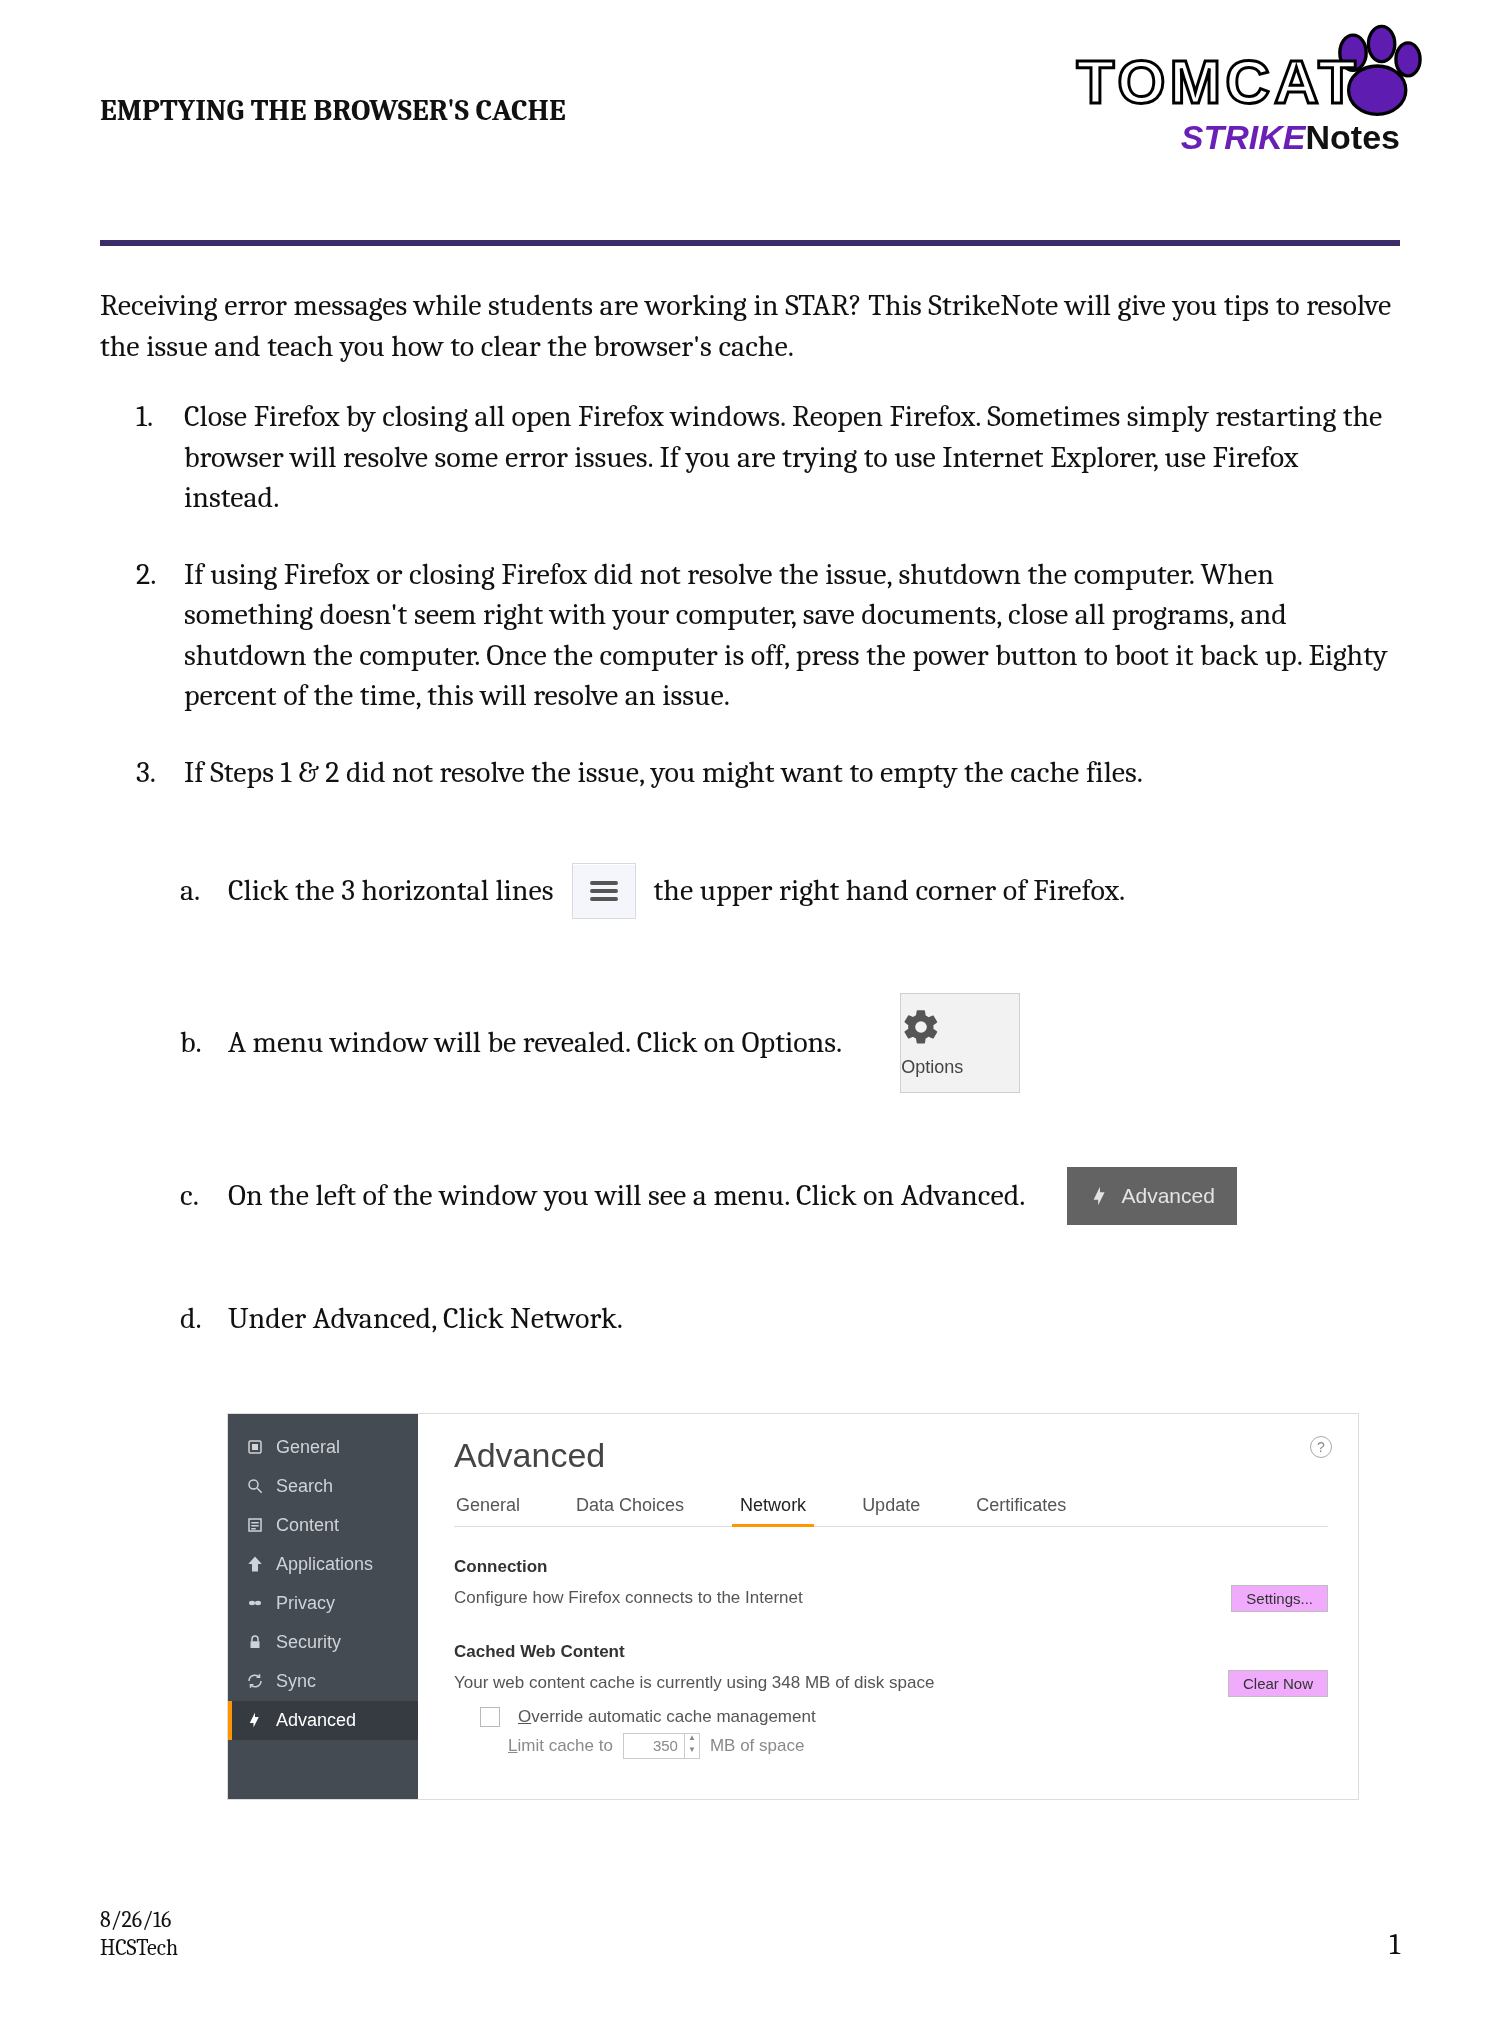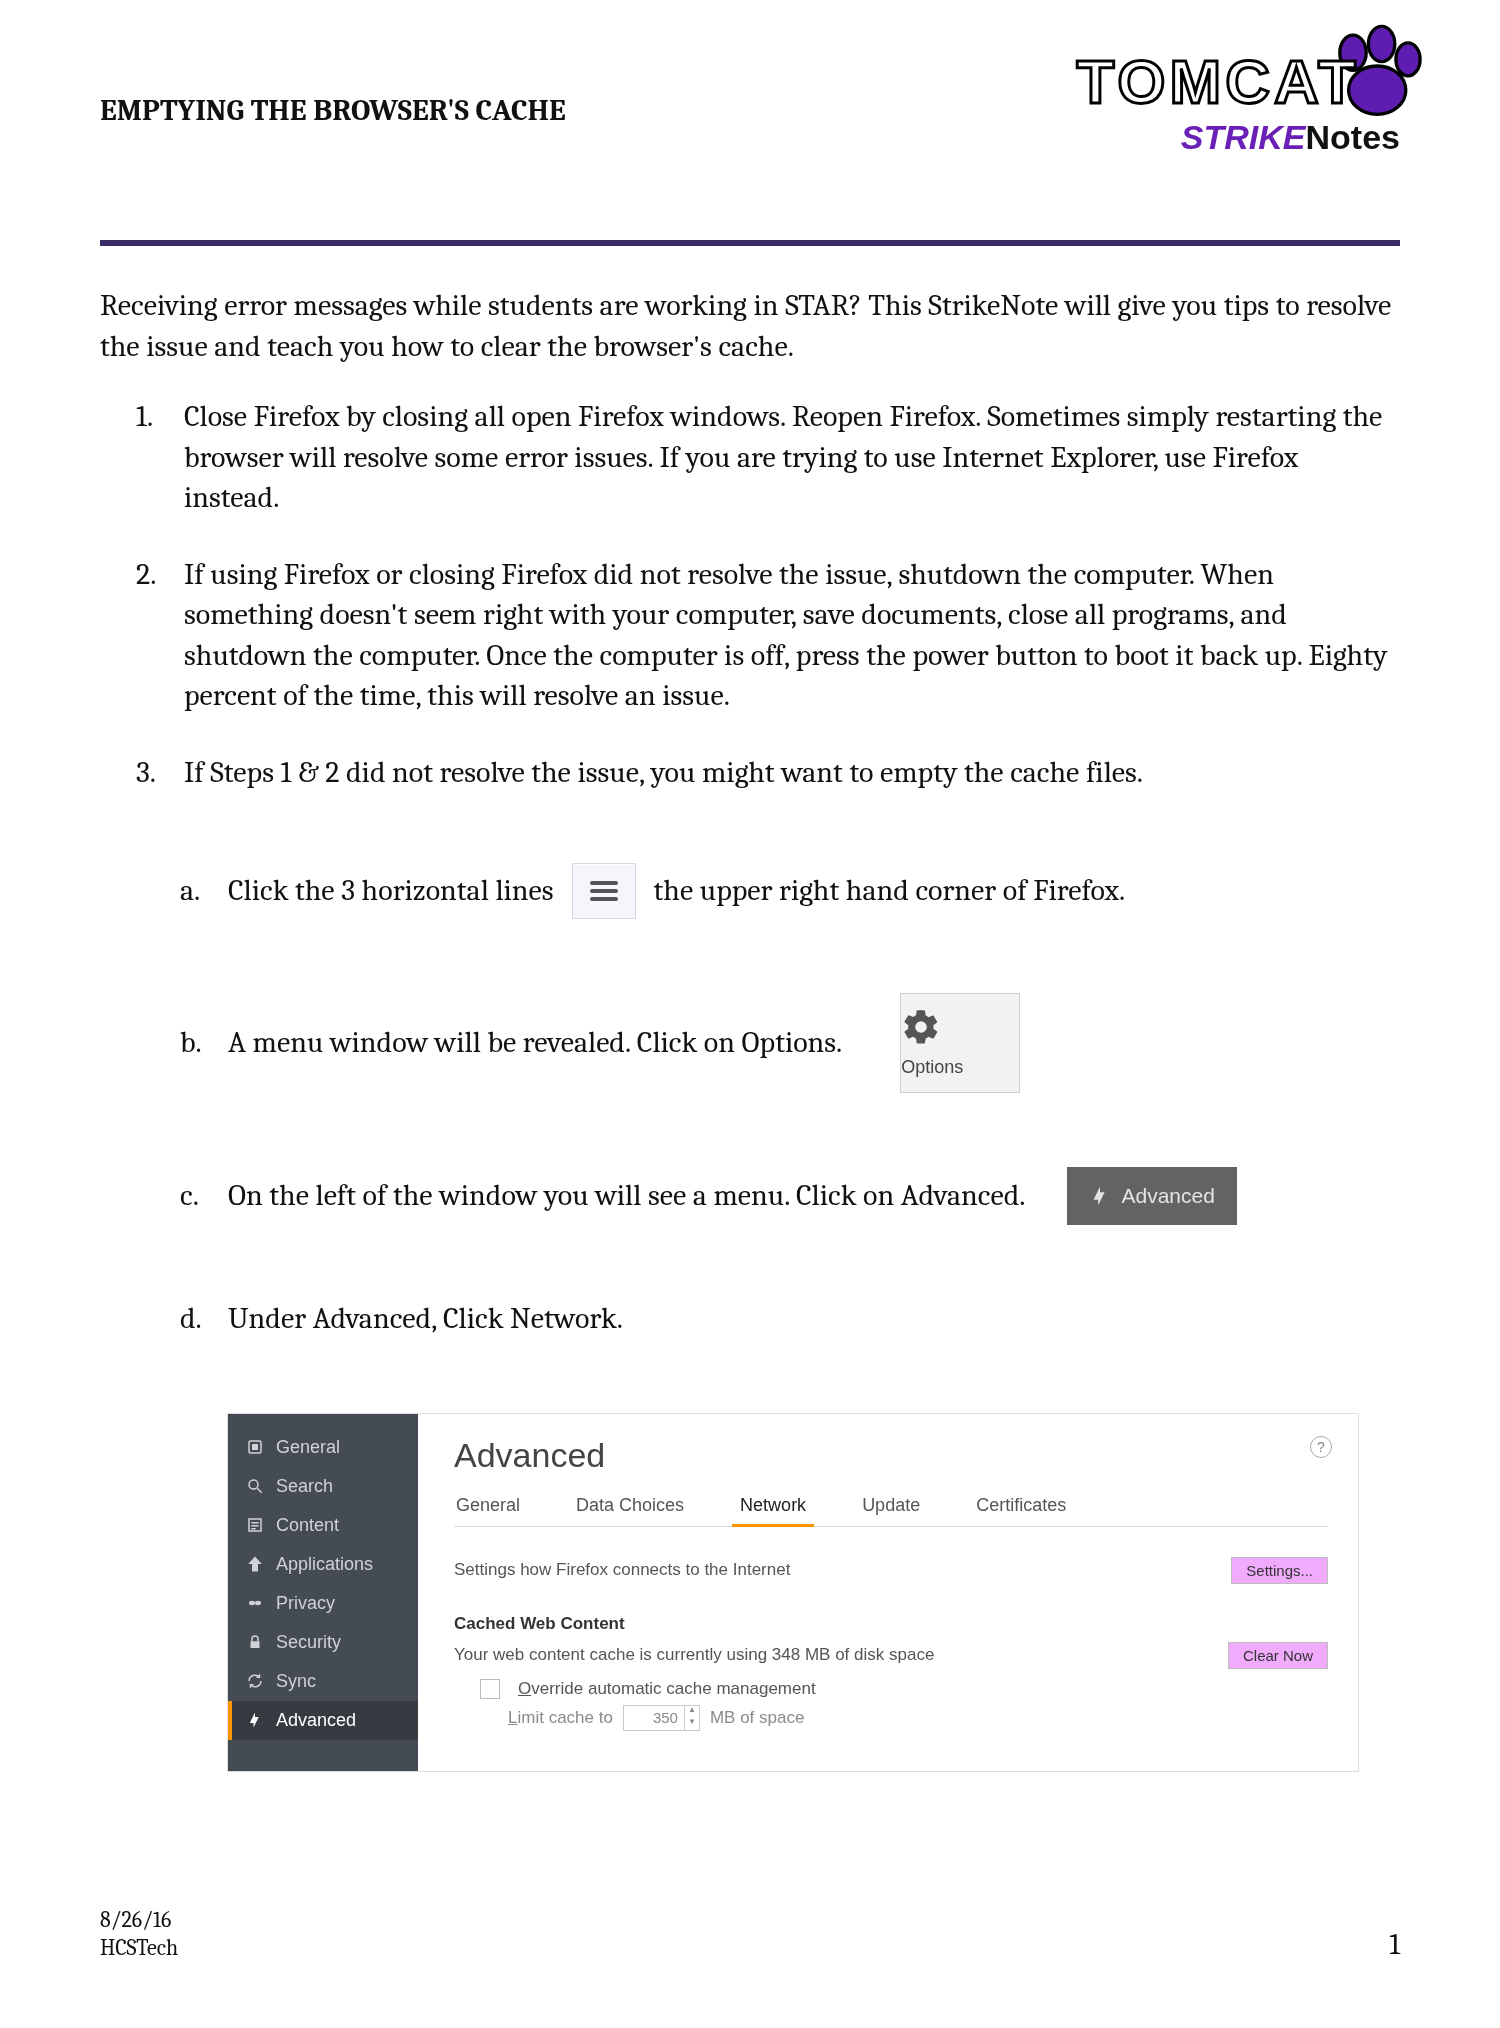--- a/index.html
+++ b/index.html
@@ -482,22 +482,23 @@
       <h2>Advanced</h2>
       <div class="ff-tabs">
         <div class="tab">General</div>
         <div class="tab">Data Choices</div>
         <div class="tab active">Network</div>
         <div class="tab">Update</div>
         <div class="tab">Certificates</div>
       </div>
 
       <div class="ff-section">
+        <h3>Connection</h3>
         <div class="ff-row">
-          <span>Settings how Firefox connects to the Internet</span>
+          <span>Configure how Firefox connects to the Internet</span>
           <button class="ff-btn">Settings...</button>
         </div>
       </div>
 
       <div class="ff-section">
         <h3>Cached Web Content</h3>
         <div class="ff-row">
           <span>Your web content cache is currently using 348 MB of disk space</span>
           <button class="ff-btn">Clear Now</button>
         </div>

